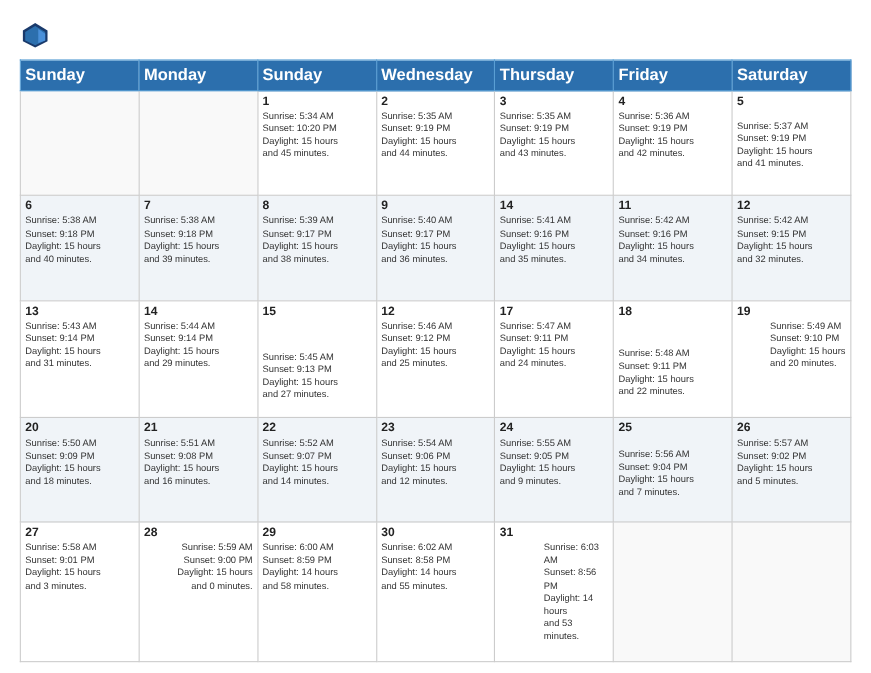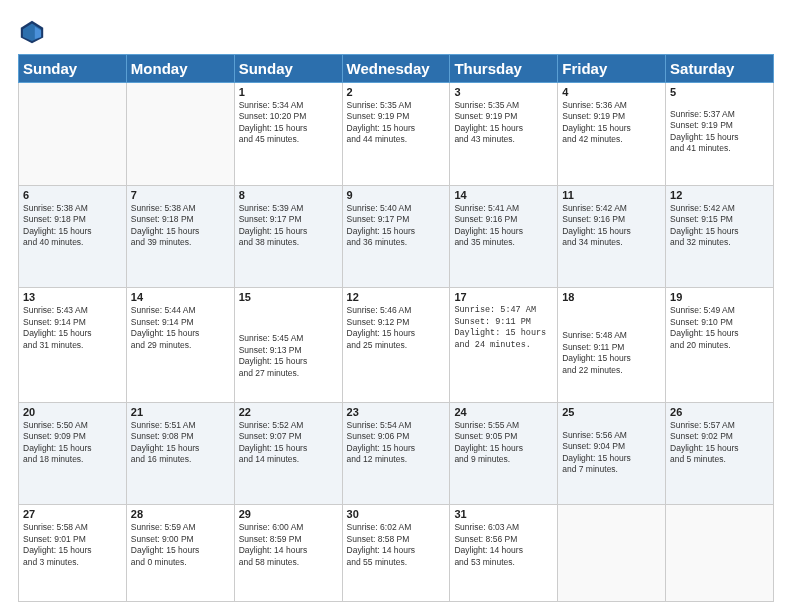--- a/index.html
+++ b/index.html
@@ -248,35 +248,35 @@
           </td>
           <td>
             <span class="day-num">12</span>
             <div class="day-info" style="white-space: pre-line;">Sunrise: 5:46 AM
 Sunset: 9:12 PM
 Daylight: 15 hours
 and 25 minutes.</div>
           </td>
           <td>
             <span class="day-num">17</span>
-            <div class="day-info" style="white-space: pre-line; font-family: Liberation Mono, monospace;">Sunrise: 5:47 AM
+            <div class="day-info" style="white-space: pre-line;">Sunrise: 5:47 AM
 Sunset: 9:11 PM
 Daylight: 15 hours
 and 24 minutes.</div>
           </td>
           <td>
             <span class="day-num">18</span>
             <div class="day-info" style="white-space: pre-line; margin-top: 27px;">Sunrise: 5:48 AM
 Sunset: 9:11 PM
 Daylight: 15 hours
 and 22 minutes.</div>
           </td>
           <td>
             <span class="day-num">19</span>
-            <div class="day-info" style="white-space: pre-line;">Sunrise: 5:49 AM
+            <div class="day-info" style="white-space: pre-line; margin-left: 30px;">Sunrise: 5:49 AM
 Sunset: 9:10 PM
 Daylight: 15 hours
 and 20 minutes.</div>
           </td>
         </tr>
         <tr class="row-alt">
           <td>
             <span class="day-num">20</span>
             <div class="day-info" style="white-space: pre-line;">Sunrise: 5:50 AM
 Sunset: 9:09 PM
@@ -329,42 +329,42 @@
         <tr>
           <td>
             <span class="day-num">27</span>
             <div class="day-info" style="white-space: pre-line;">Sunrise: 5:58 AM
 Sunset: 9:01 PM
 Daylight: 15 hours
 and 3 minutes.</div>
           </td>
           <td>
             <span class="day-num">28</span>
-            <div class="day-info" style="white-space: pre-line;">Sunrise: 5:59 AM
+            <div class="day-info" style="white-space: pre-line; text-align: right;">Sunrise: 5:59 AM
 Sunset: 9:00 PM
 Daylight: 15 hours
 and 0 minutes.</div>
           </td>
           <td>
             <span class="day-num">29</span>
             <div class="day-info" style="white-space: pre-line;">Sunrise: 6:00 AM
 Sunset: 8:59 PM
 Daylight: 14 hours
 and 58 minutes.</div>
           </td>
           <td>
             <span class="day-num">30</span>
             <div class="day-info" style="white-space: pre-line;">Sunrise: 6:02 AM
 Sunset: 8:58 PM
 Daylight: 14 hours
 and 55 minutes.</div>
           </td>
           <td>
             <span class="day-num">31</span>
-            <div class="day-info" style="white-space: pre-line;">Sunrise: 6:03 AM
+            <div class="day-info" style="white-space: pre-line; margin-left: 40px;">Sunrise: 6:03 AM
 Sunset: 8:56 PM
 Daylight: 14 hours
 and 53 minutes.</div>
           </td>
           <td class="empty-cell"></td>
           <td class="empty-cell"></td>
         </tr>
       </tbody>
   </table>
 </div>

